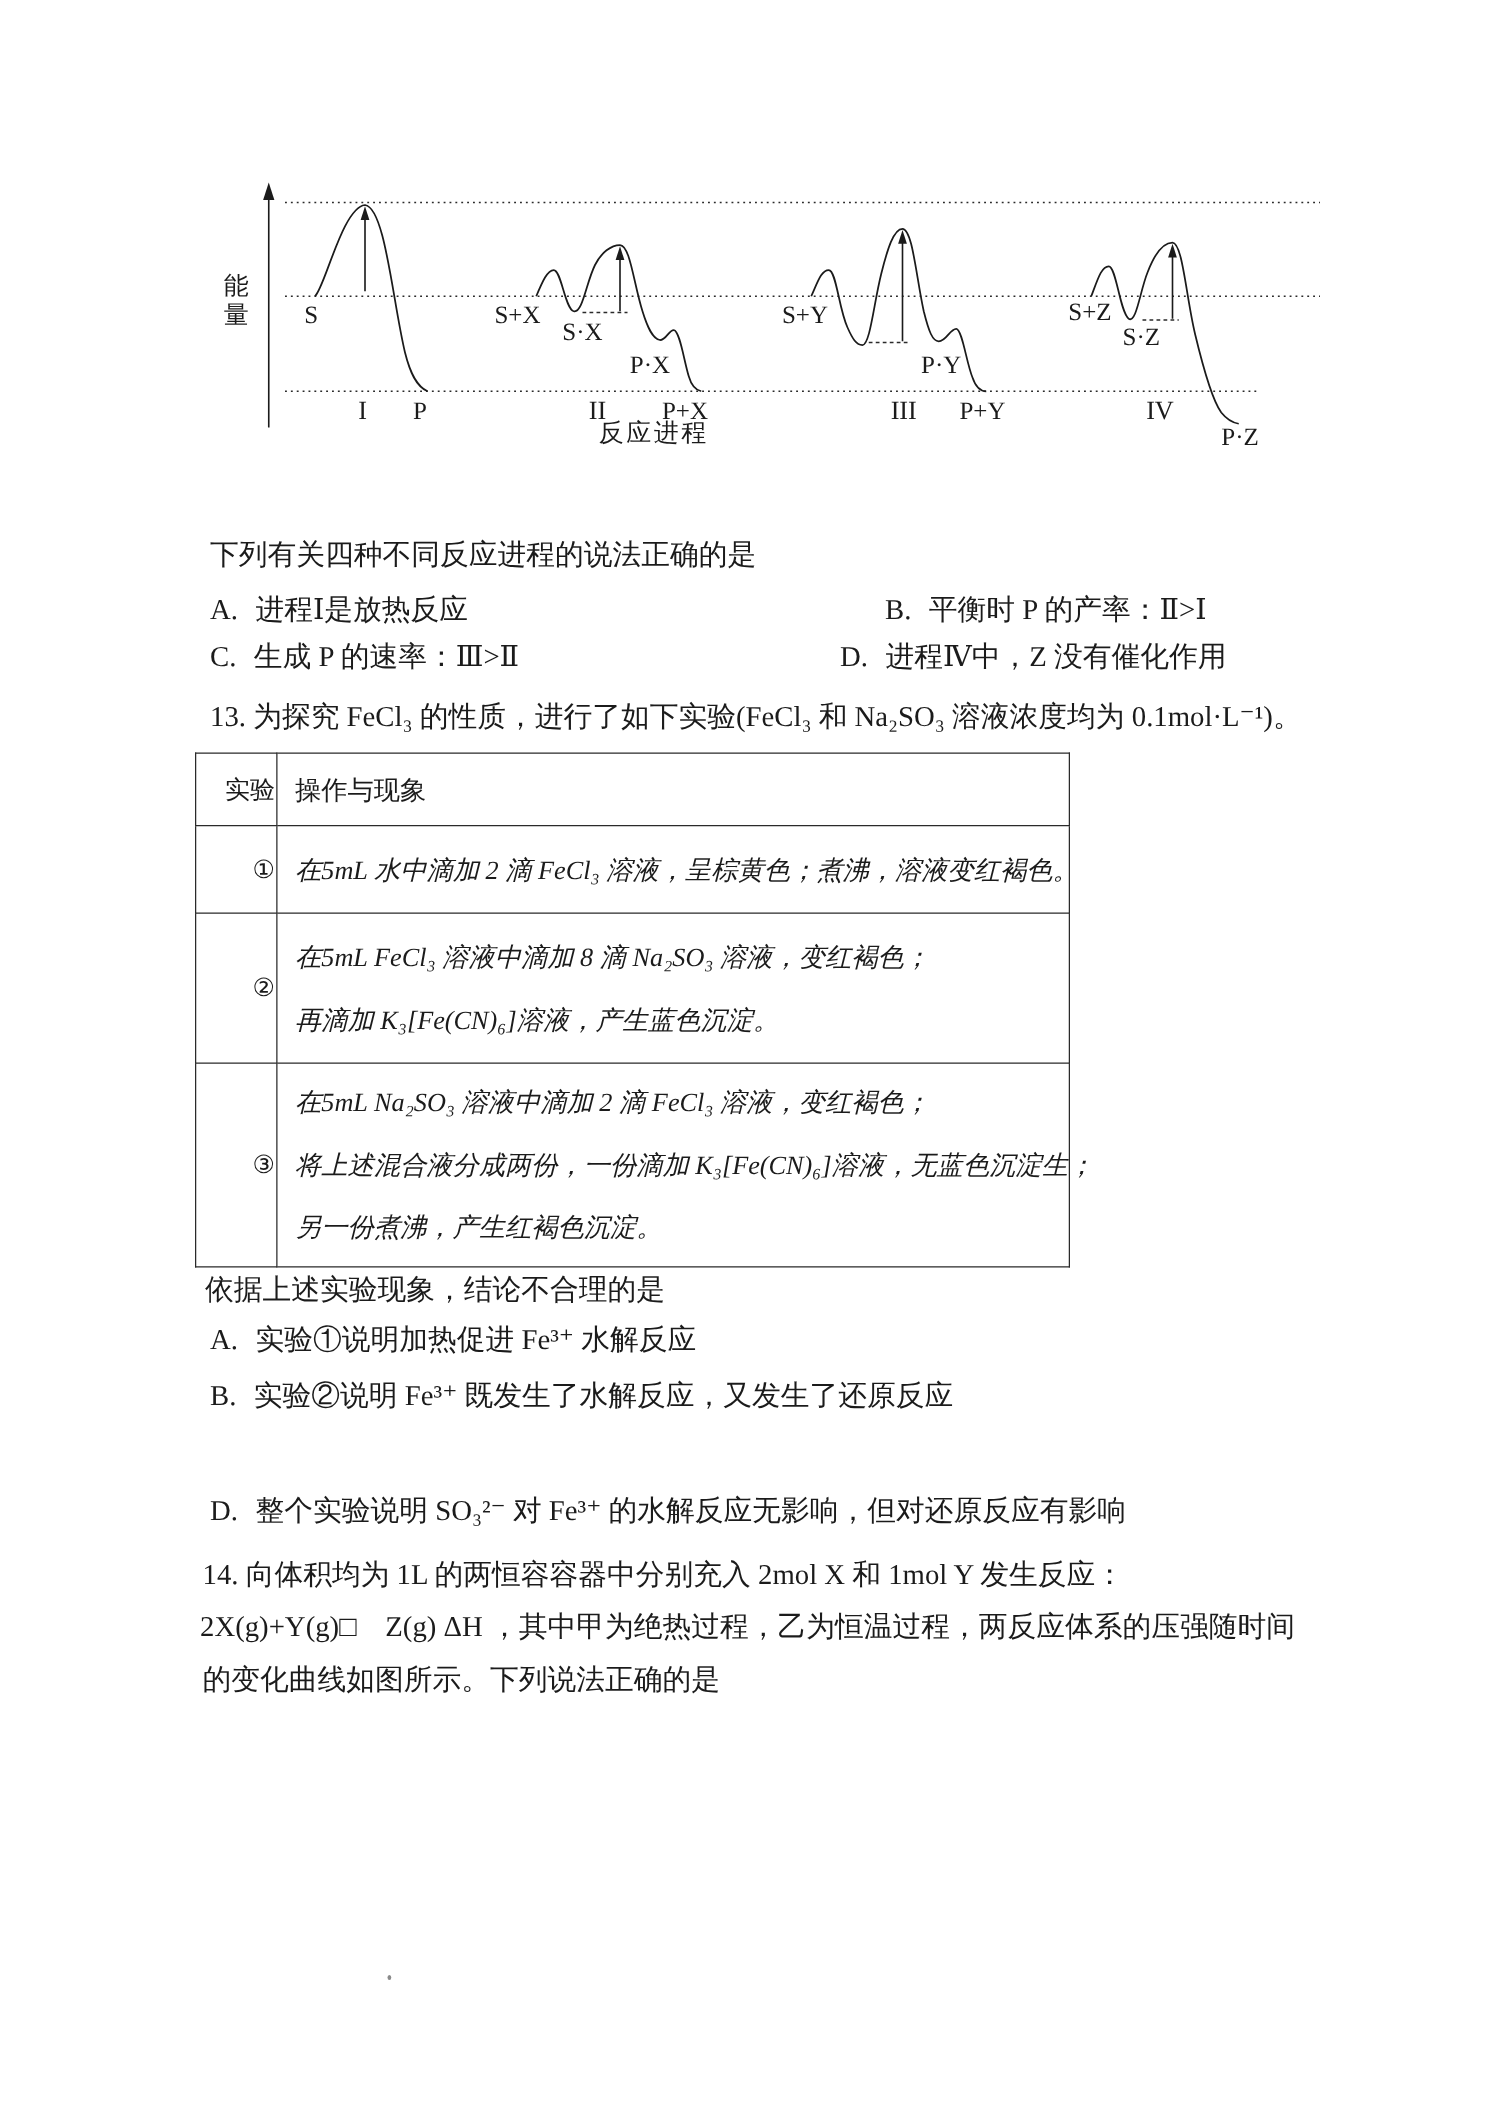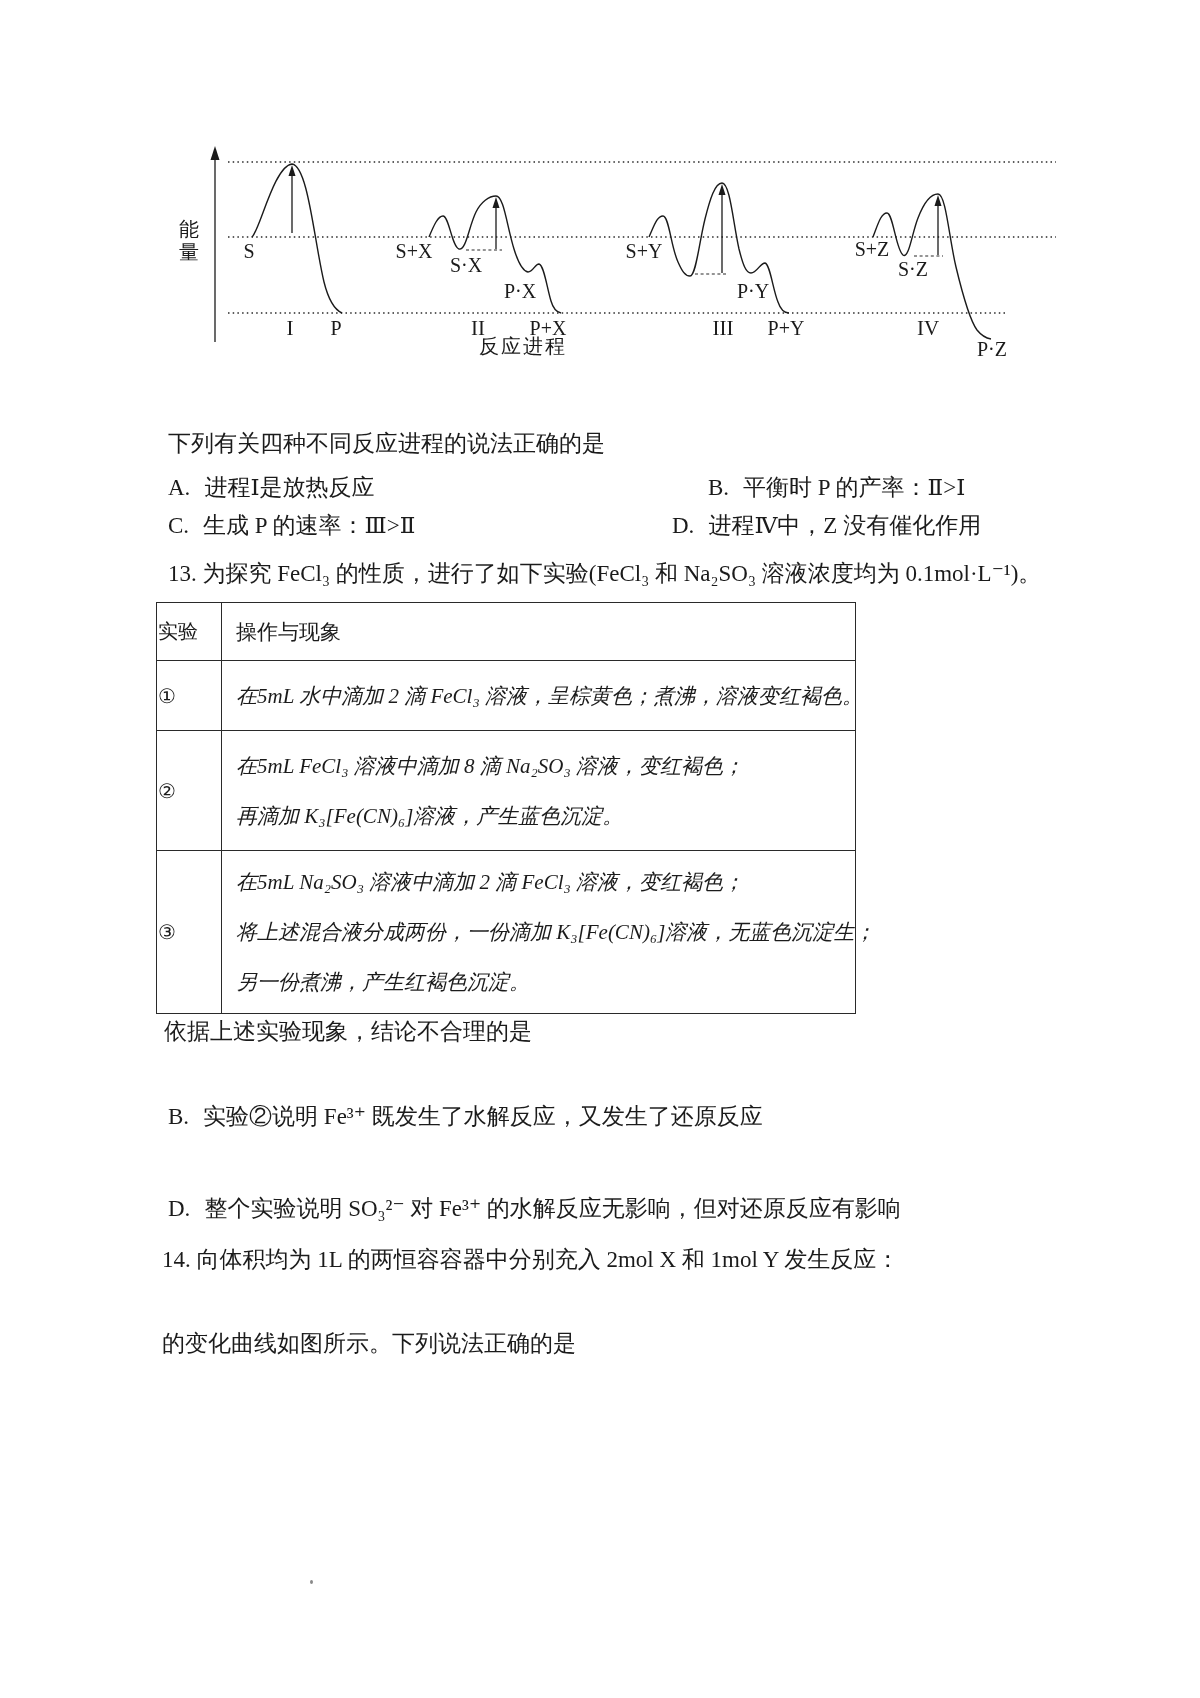--- a/index.html
+++ b/index.html
@@ -33,21 +33,21 @@
   
   .exp-table{
     position:absolute;left:156px;top:602px;
     border-collapse:collapse;table-layout:fixed;width:700px;
     font-size:21px;color:#1b1b1b;
   }
   .exp-table td,.exp-table th{
     border:1.5px solid #2a2a2a;
     font-weight:normal;text-align:left;vertical-align:middle;
   }
-  .exp-table .col-id{width:62px;text-align:left;font-family:Liberation Serif, serif;font-size:20px;}
+  .exp-table .col-id{width:62px;text-align:right;font-family:Liberation Mono, monospace;font-size:20px;}
   .exp-table .col-op{padding:6px 10px 6px 14px;}
   .op-line{height:50px;display:flex;align-items:center;white-space:nowrap;font-style:italic;}
   .row-head{height:58px;}
   .row-1{height:70px;}
   .row-2{height:120px;}
   .row-3{height:160px;}
   .stray-dot{position:absolute;width:3px;height:4px;background:#8a8a8a;border-radius:50%;}
 </style>
 </head>
 <body>
@@ -158,25 +158,29 @@
         <div class="op-line">在5mL Na₂SO₃ 溶液中滴加 2 滴 FeCl₃ 溶液，变红褐色；</div>
         <div class="op-line">将上述混合液分成两份，一份滴加 K₃[Fe(CN)₆]溶液，无蓝色沉淀生；</div>
         <div class="op-line">另一份煮沸，产生红褐色沉淀。</div>
       </td>
     </tr>
   </tbody>
     </table>
 
   <div class="abs body-text" style="left:164px;top:1018px;">依据上述实验现象，结论不合理的是</div>
 
+  <div class="abs body-text opt" style="left:168px;top:1058px;">
+    <span class="opt-label">A.</span><span class="opt-text">实验①说明加热促进 Fe³⁺ 水解反应</span>
+  </div>
   <div class="abs body-text opt" style="left:168px;top:1103px;">
     <span class="opt-label">B.</span><span class="opt-text">实验②说明 Fe³⁺ 既发生了水解反应，又发生了还原反应</span>
   </div>
   <div class="abs body-text opt" style="left:168px;top:1195px;">
     <span class="opt-label">D.</span><span class="opt-text">整个实验说明 SO₃²⁻ 对 Fe³⁺ 的水解反应无影响，但对还原反应有影响</span>
   </div>
 
   <div class="abs body-text" style="left:162px;top:1246px;">14. 向体积均为 1L 的两恒容容器中分别充入 2mol X 和 1mol Y 发生反应：</div>
+  <div class="abs body-text" style="left:160px;top:1288px;">2X(g)+Y(g)□　Z(g) ΔH ，其中甲为绝热过程，乙为恒温过程，两反应体系的压强随时间</div>
   <div class="abs body-text" style="left:162px;top:1330px;">的变化曲线如图所示。下列说法正确的是</div>
 
   <div class="stray-dot" style="left:310px;top:1580px;"></div>
 
 </div>
 
 </body></html>

